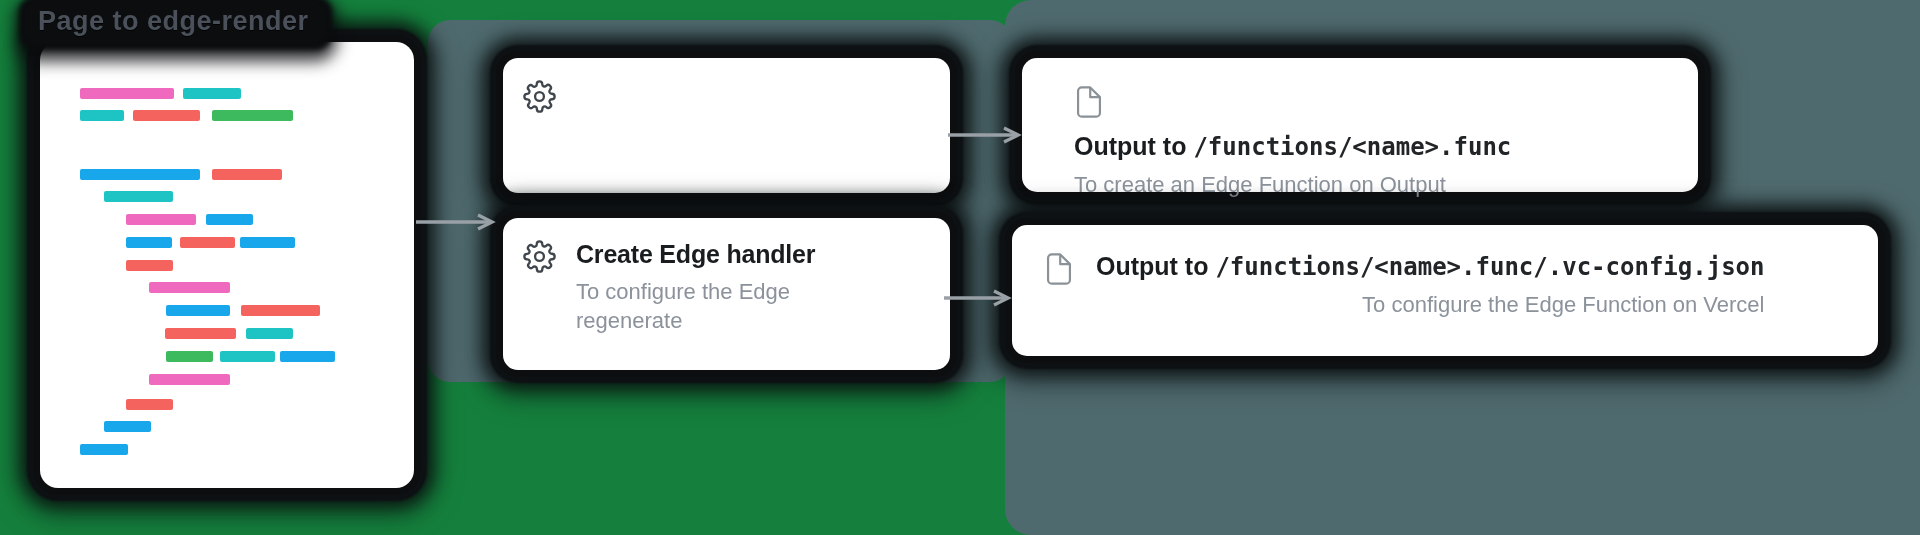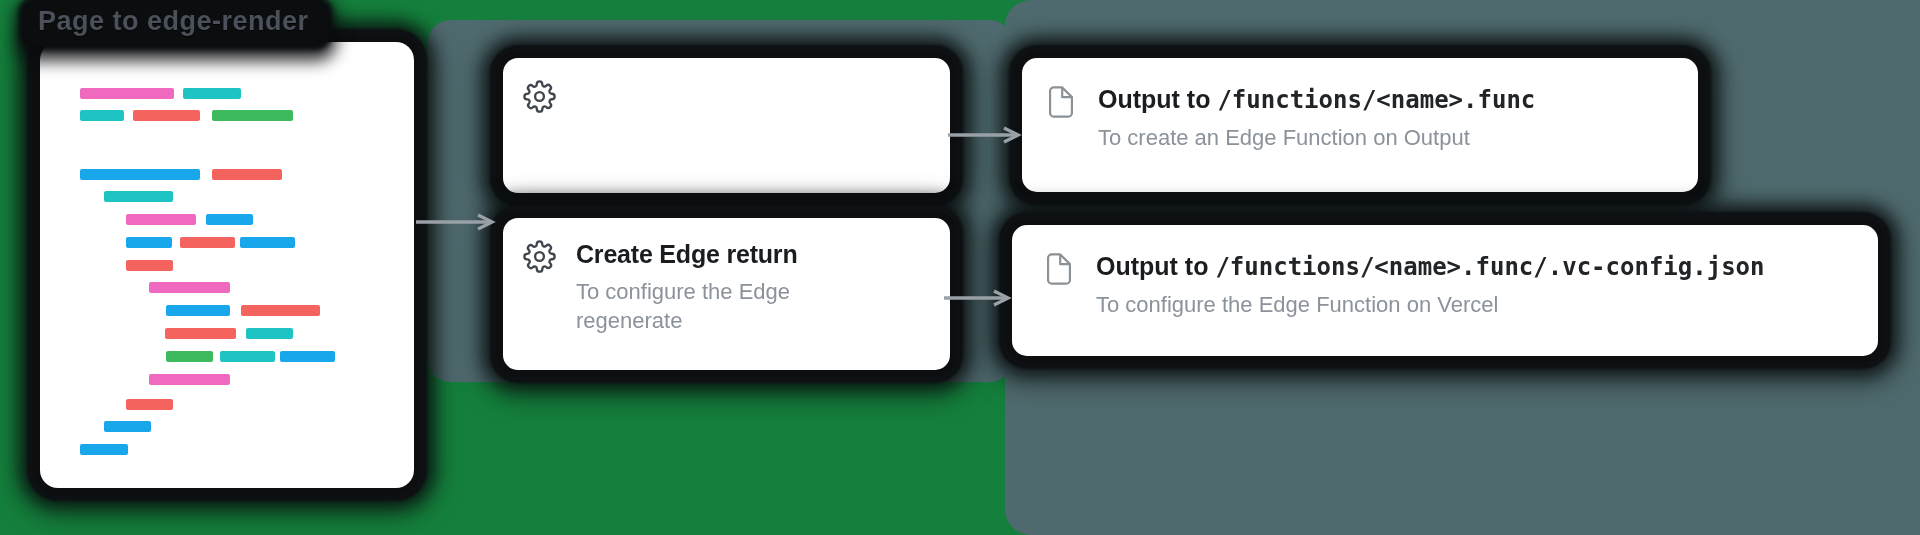--- a/index.html
+++ b/index.html
@@ -49,22 +49,22 @@
     background:#0b0d0f;
     border-radius:9px;
     box-shadow:0 0 5px 7px #0b0d0f, 0 6px 16px 12px rgba(10,12,14,0.85);
     text-shadow:0 1px 0 rgba(0,0,0,0.8);
     z-index:6;
     white-space:nowrap;
   }
 
   
   .card-body{display:flex;align-items:flex-start;gap:20px;padding:21px 24px 0 20px;}
-  .right-card-1 .card-body{padding:26px 24px 0 24px;gap:22px;}
-  .right-card-2 .card-body{padding:26px 24px 0 32px;gap:22px;}
+  .right-card-1 .card-body{padding:26px 24px 0 52px;gap:12px;flex-direction:column;}
+  .right-card-2 .card-body{padding:26px 24px 0 32px;gap:22px;text-align:right;}
   .icon-wrap{flex:0 0 auto;margin-top:1px;line-height:0;}
   .txt-col{display:flex;flex-direction:column;}
   .card-title{font-size:25px;font-weight:bold;color:#1a1d20;letter-spacing:-0.2px;line-height:1.2;}
   .card-sub{margin-top:8px;font-size:22px;color:#8b929b;line-height:1.32;}
   .mid-sub{max-width:310px;}
   .title-row{font-size:25px;font-weight:bold;color:#1a1d20;white-space:nowrap;line-height:1.2;}
   .mono{font-family:"DejaVu Sans Mono", monospace;font-weight:bold;font-size:24px;color:#222528;}
 
   
   .flow-arrow{position:absolute;z-index:5;line-height:0;}
@@ -123,21 +123,21 @@
 
   <div class="card mid-card-2">
     <div class="card-body">
       <span class="icon-wrap">
         <svg width="33" height="33" viewBox="0 0 24 24" fill="none" stroke="#40464d" stroke-width="1.7" stroke-linecap="round" stroke-linejoin="round">
           <circle cx="12" cy="12" r="3.2"></circle>
           <path d="M19.4 15a1.65 1.65 0 0 0 .33 1.82l.06.06a2 2 0 0 1-2.83 2.83l-.06-.06a1.65 1.65 0 0 0-1.82-.33 1.65 1.65 0 0 0-1 1.51V21a2 2 0 0 1-4 0v-.09a1.65 1.65 0 0 0-1-1.51 1.65 1.65 0 0 0-1.82.33l-.06.06a2 2 0 0 1-2.83-2.83l.06-.06a1.65 1.65 0 0 0 .33-1.82 1.65 1.65 0 0 0-1.51-1H3a2 2 0 0 1 0-4h.09a1.65 1.65 0 0 0 1.51-1 1.65 1.65 0 0 0-.33-1.82l-.06-.06a2 2 0 0 1 2.83-2.83l.06.06a1.65 1.65 0 0 0 1.82.33H9a1.65 1.65 0 0 0 1-1.51V3a2 2 0 0 1 4 0v.09a1.65 1.65 0 0 0 1 1.51 1.65 1.65 0 0 0 1.82-.33l.06-.06a2 2 0 0 1 2.83 2.83l-.06.06a1.65 1.65 0 0 0-.33 1.82V9a1.65 1.65 0 0 0 1.51 1H21a2 2 0 0 1 0 4h-.09a1.65 1.65 0 0 0-1.51 1z"></path>
         </svg>
       </span>
       <div class="txt-col">
-        <div class="card-title">Create Edge return</div>
+        <div class="card-title">Create Edge handler</div>
         <div class="card-sub mid-sub">To configure the Edge regenerate</div>
       </div>
     </div>
   </div>
 
   <div class="card right-card-1">
     <div class="card-body">
       <span class="icon-wrap">
         <svg width="30" height="34" viewBox="0 0 24 28" fill="none" stroke="#8a9197" stroke-width="1.8" stroke-linejoin="round">
           <path d="M13 2H6a3 3 0 0 0-3 3v18a3 3 0 0 0 3 3h12a3 3 0 0 0 3-3V10z"></path>

